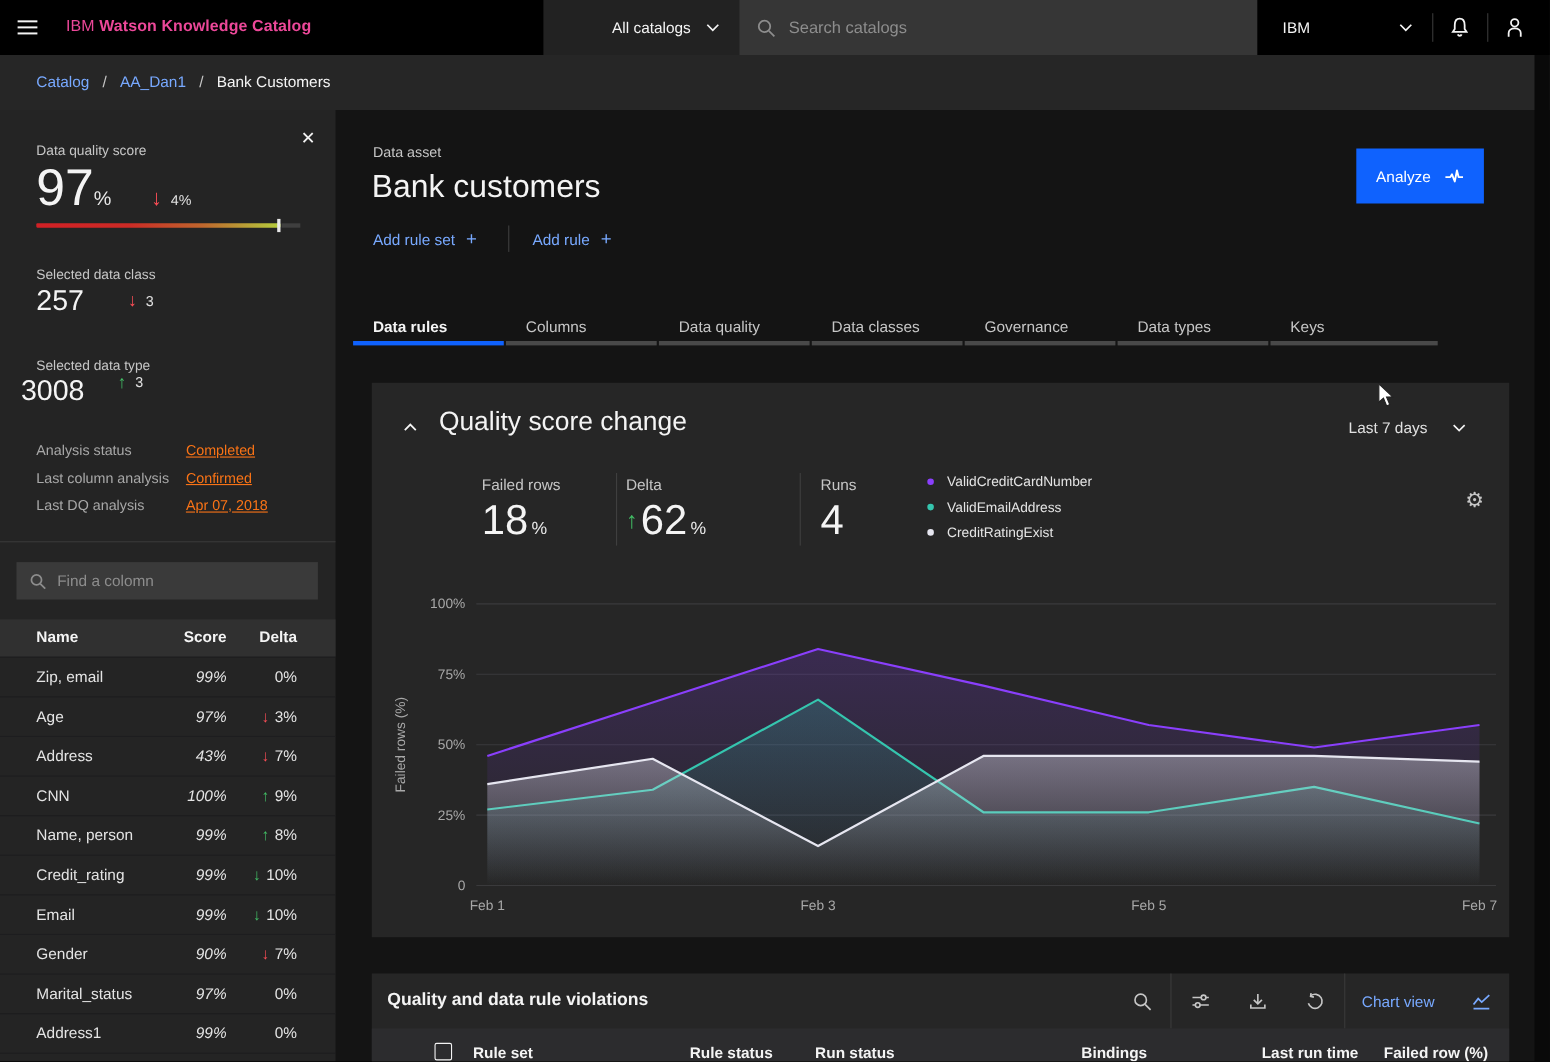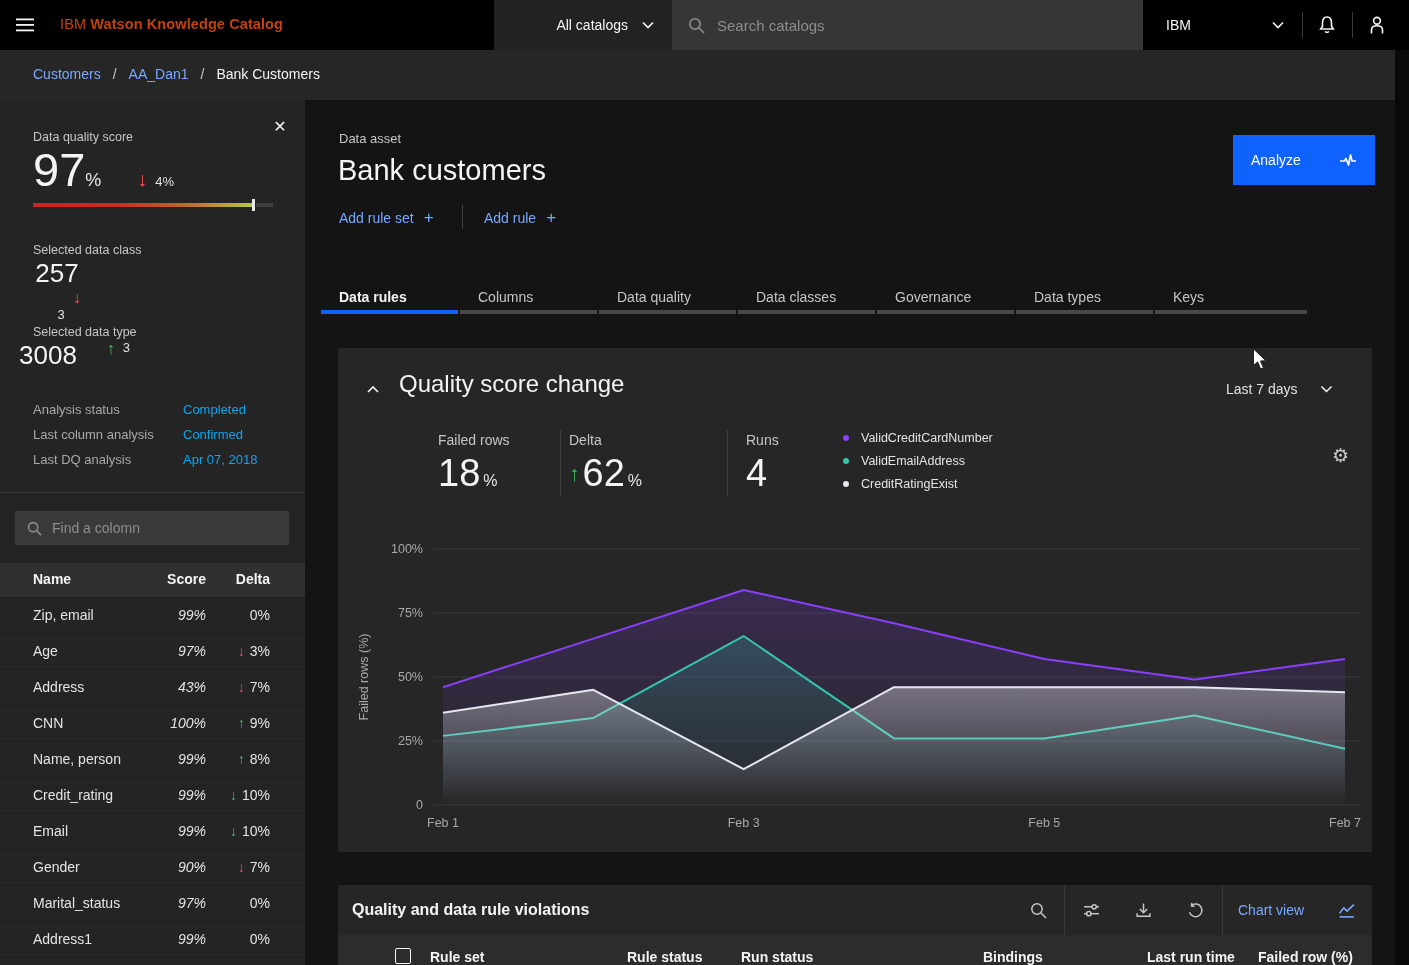--- a/index.html
+++ b/index.html
@@ -3,21 +3,21 @@
 <meta charset="utf-8">
 <style>
   * { margin:0; padding:0; box-sizing:border-box; }
   html,body { background:#000; }
   body { font-family:"Liberation Sans", sans-serif; }
   #app { position:relative; width:1409px; height:965px; background:#141414; overflow:hidden; }
   .abs { position:absolute; }
 
   
   #topbar { position:absolute; left:0; top:0; width:1409px; height:50px; background:#000; z-index:30; }
-  .prodname { position:absolute; left:60px; top:16px; font-size:14.5px; color:#c2410c; letter-spacing:.1px; }
+  .prodname { position:absolute; left:60px; top:16px; font-size:14.5px; color:#ec4899; letter-spacing:.1px; }
   .prodname b { font-weight:700; }
   #catalog-seg { position:absolute; left:494px; top:0; width:178px; height:50px; background:#222; color:#f4f4f4;
     display:flex; align-items:center; padding:0 18px; font-size:14px; gap:14px;justify-content:flex-end; }
   #hdr-search { position:absolute; left:672px; top:0; width:471px; height:50px; background:#363636;
     display:flex; align-items:center; padding:0 16px; gap:12px; }
   #hdr-search input { background:transparent; border:none; outline:none; color:#c6c6c6; font-size:15px;
     font-family:"Liberation Sans", sans-serif; width:380px; }
   #hdr-search input::placeholder { color:#8d8d8d; }
   #acct-seg { position:absolute; left:1148px; top:0; width:154px; height:50px; display:flex; align-items:center;
     justify-content:space-between; padding:0 18px; color:#f4f4f4; font-size:14px; }
@@ -36,21 +36,21 @@
   .side-label { color:#c6c6c6; font-size:12.5px; }
   .bignum { color:#f4f4f4; font-weight:300; }
   .arr { font-style:normal; }
   .pct-sm { font-size:18px; color:#e8e8e8; font-weight:300; }
   #grad-bar { position:absolute; left:33px; top:103px; width:222px; height:4px; border-radius:1px;
     background:linear-gradient(90deg,#d12025 0%,#cc2b26 38%,#bf662d 68%,#b5ce3d 100%); }
   #grad-tail { position:absolute; left:256px; top:103px; width:17px; height:4px; background:#3f3f3f; }
   #grad-marker { position:absolute; left:252px; top:99px; width:3px; height:12px; background:#e8e8e8; }
   .meta-row { position:absolute; left:33px; width:250px; font-size:13px; }
   .meta-row .ml { color:#a8a8a8; }
-  .meta-row .mv { position:absolute; left:150px; color:#0ea5e9; }
+  .meta-row .mv { position:absolute; left:136px; color:#f97316;text-decoration:underline; }
   #side-div { position:absolute; left:0; top:392px; width:305px; height:1px; background:#393939; }
   #side-search { position:absolute; left:15px; top:411px; width:274px; height:34px; background:#3a3a3a;
     display:flex; align-items:center; gap:10px; padding:0 12px; }
   #side-search input { background:transparent; border:none; outline:none; color:#c6c6c6; font-size:14px;
     font-family:"Liberation Sans", sans-serif; width:220px; }
   #side-search input::placeholder { color:#8d8d8d; }
   #side-thead { position:absolute; left:0; top:463px; width:305px; height:34px; background:#303030;
     font-size:14px; font-weight:700; color:#f4f4f4; }
   .srow { position:absolute; left:0; width:305px; height:36px; border-top:1px solid #1d1d1f; font-size:14px; }
   .sname { position:absolute; left:33px; top:9px; color:#e4e4e4; }
@@ -60,21 +60,21 @@
     display:flex; align-items:center; justify-content:center; cursor:default; }
 
   
   .dim-label { color:#c6c6c6; font-size:13px; }
   #asset-title { position:absolute; left:338px; top:154px; font-size:29px; font-weight:300; color:#f4f4f4; }
   .blue-link { color:#78a9ff; font-size:14px; display:flex; gap:10px; align-items:center; }
   .plus { font-size:17px; }
   #btn-edit { position:absolute; left:1087px; top:135px; width:133px; height:50px; border:1px solid #9b9b9b;
     background:transparent; color:#f4f4f4; font-size:14px; display:flex; align-items:center;
     justify-content:space-between; padding:0 18px; }
-  #btn-analyze { position:absolute; left:1233px; top:135px; width:142px; height:50px; background:#0f62fe;
+  #btn-analyze { position:absolute; left:1233px; top:135px; width:116px; height:50px; background:#0f62fe;
     border:none; color:#fff; font-size:14px; display:flex; align-items:center; justify-content:space-between; padding:12px 18px; }
 
   
   .tab { position:absolute; top:278px; height:36px; font-size:14px; color:#c6c6c6; }
   .tab .tlbl { position:absolute; left:18px; top:11px; white-space:nowrap; }
   .tab .tbar { position:absolute; left:0; bottom:0; width:100%; height:4px; background:#494949; }
   .tab.active { color:#f4f4f4; font-weight:700; }
   .tab.active .tbar { background:#0f62fe; }
 
   
@@ -154,21 +154,21 @@
     <div class="hdr-iconbtn" style="left:1352px;">
       <svg width="20" height="20" viewBox="0 0 16 16">
         <circle cx="8" cy="4.6" r="2.7" fill="none" stroke="#f4f4f4" stroke-width="1.3"></circle>
         <path d="M3.6 14.8 V12 c0-2 1.8-3.4 4.4-3.4 s4.4 1.4 4.4 3.4 v2.8" fill="none" stroke="#f4f4f4" stroke-width="1.3"></path>
       </svg>
     </div>
   </div>
 
   <div id="crumbbar">
     <div class="inner">
-      <a class="crumb-link">Customers</a>
+      <a class="crumb-link">Catalog</a>
       <span class="crumb-sep">/</span>
       <a class="crumb-link">AA_Dan1</a>
       <span class="crumb-sep">/</span>
       <span class="crumb-cur">Bank Customers</span>
     </div>
   </div>
 
   <div id="sidebar">
     <div id="side-close">
       <span>✕</span>
@@ -179,21 +179,21 @@
       <span class="bignum" style="font-size:47px;">97</span>
       <span class="pct-sm">%</span>
       <i class="arr" style="font-size: 20px; margin-left: 36px; color: rgb(250, 77, 86);">↓</i>
       <span style="font-size:13px; color:#e0e0e0; margin-left:8px;">4%</span>
     </div>
     <div id="grad-bar"></div>
     <div id="grad-tail"></div>
     <div id="grad-marker"></div>
 
     <div class="abs side-label" style="left:33px; top:143px;">Selected data class</div>
-    <div class="abs" style="left:33px; top:158px; display:flex; align-items:center;flex-direction:column;">
+    <div class="abs" style="left:33px; top:158px; display:flex; align-items:center;">
       <span class="bignum" style="font-size:26px;">257</span>
       <i class="arr" style="font-size: 16px; margin-left: 40px; color: rgb(250, 77, 86);">↓</i>
       <span style="font-size:13px; color:#e0e0e0; margin-left:8px;">3</span>
     </div>
 
     <div class="abs side-label" style="left:33px; top:225px;">Selected data type</div>
     <div class="abs" style="left:19px; top:240px; display:flex; align-items:flex-start;">
       <span class="bignum" style="font-size:26px;">3008</span>
       <i class="arr" style="font-size: 16px; margin-left: 30px; color: rgb(66, 190, 101);">↑</i>
       <span style="font-size:13px; color:#e0e0e0; margin-left:8px;">3</span>

